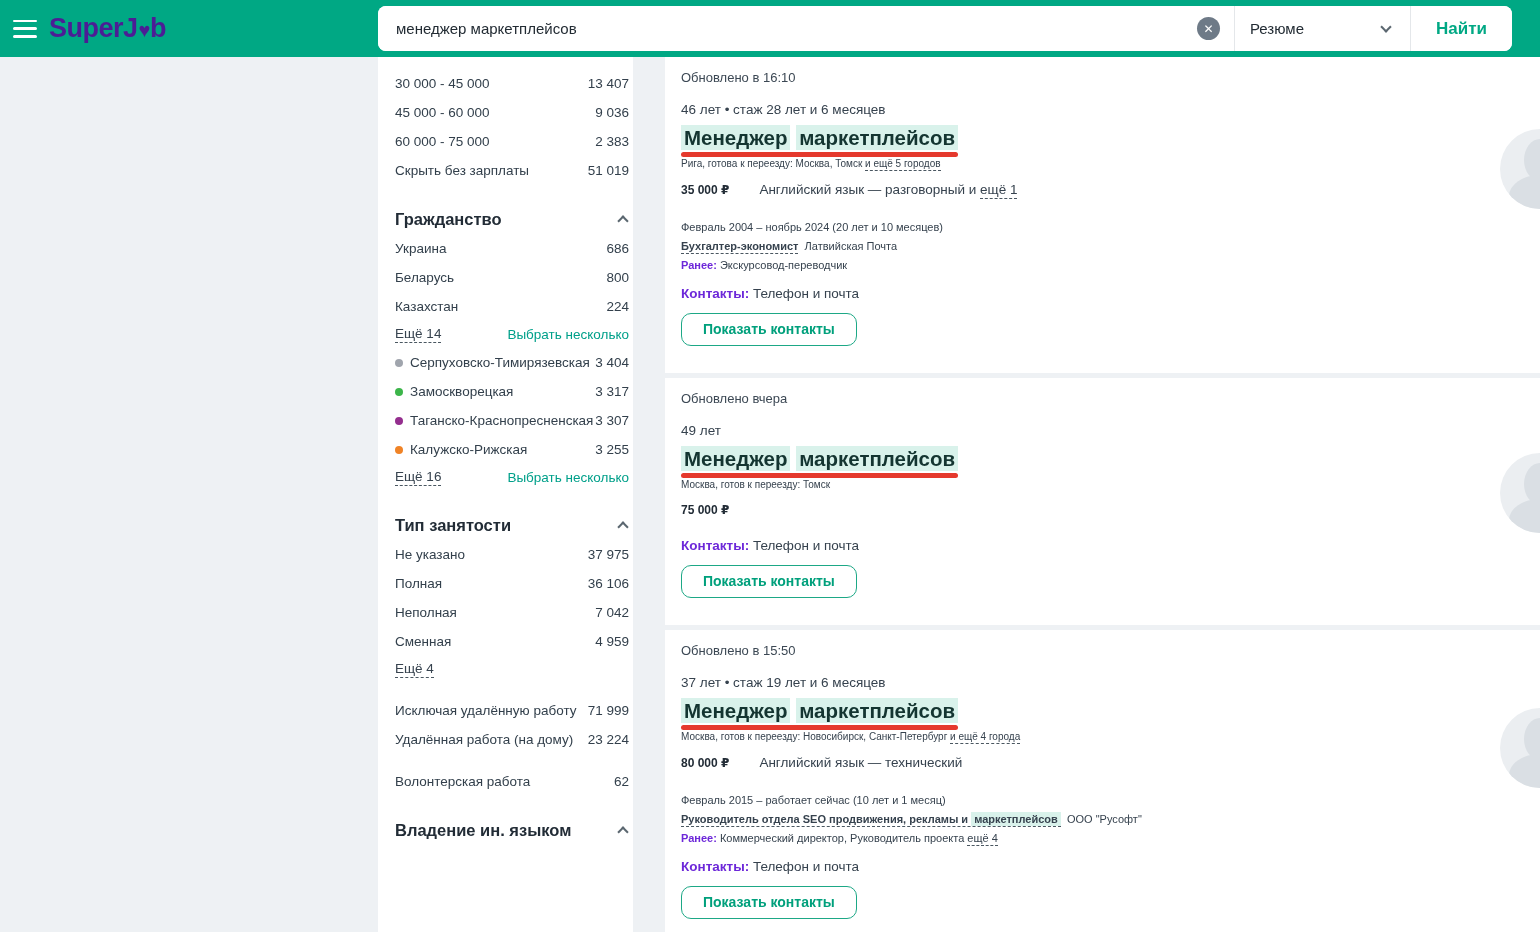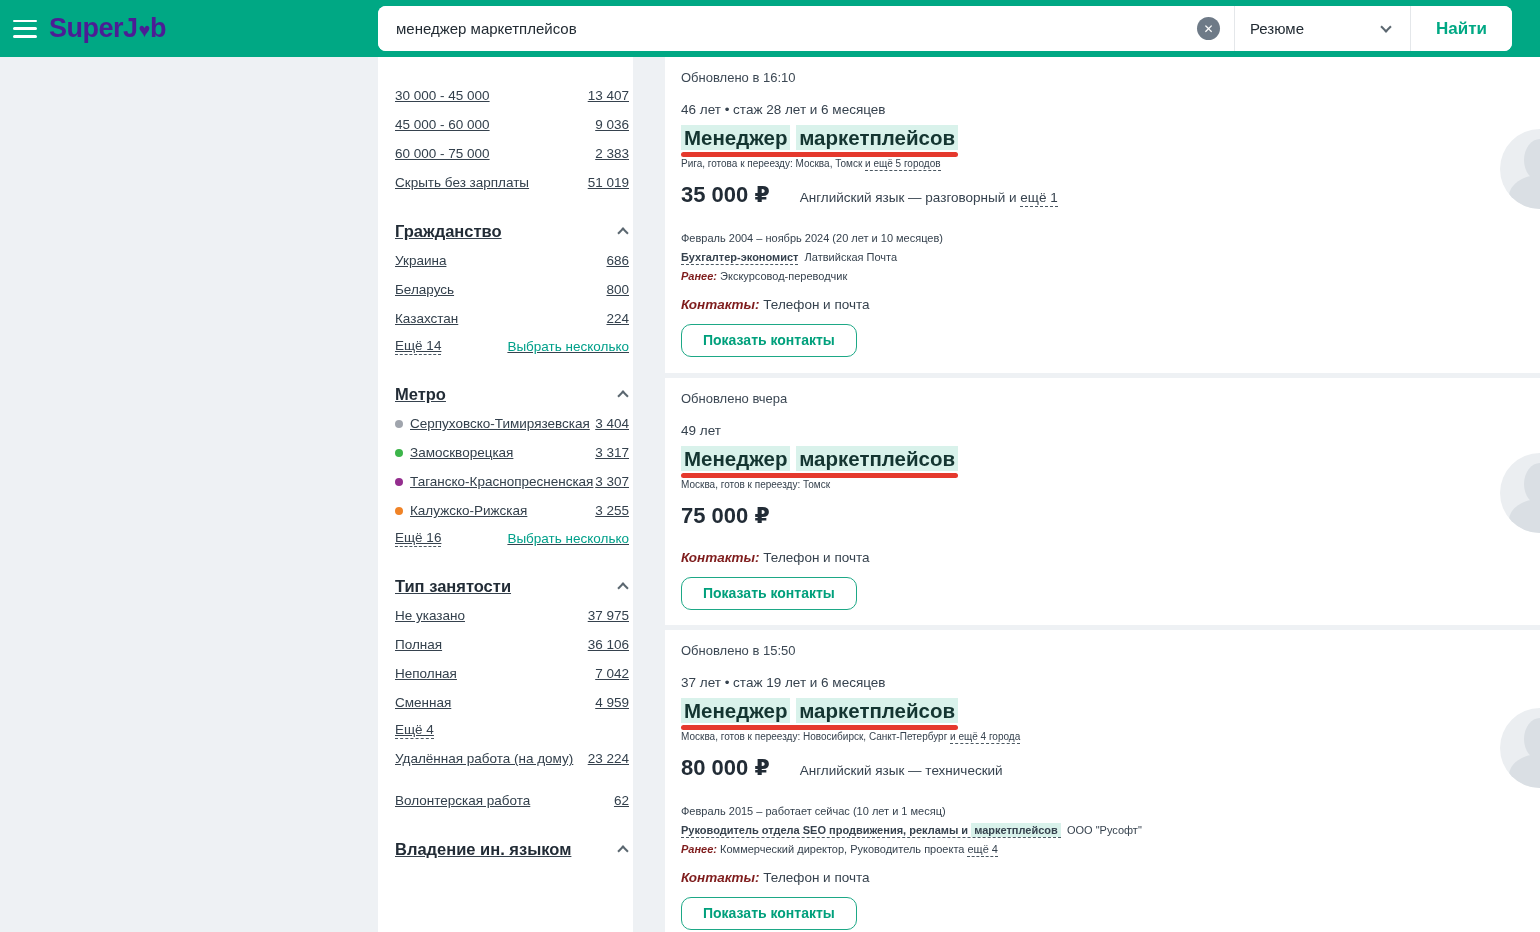--- a/index.html
+++ b/index.html
@@ -18,46 +18,46 @@
   .logo{color:#4c1d95;font-size:27px;font-weight:bold;margin-left:12px;letter-spacing:-0.5px;display:flex;align-items:center;cursor:pointer;}
   .logo .heart{font-size:20px;margin:4px 0 0 1px;}
   .searchbar{position:absolute;left:378px;top:6px;width:1134px;height:45px;background:#fff;border-radius:8px;display:flex;align-items:center;overflow:hidden;}
   .searchbar input{flex:1;border:none;outline:none;font:15px "Liberation Sans", sans-serif;color:#222b33;padding:0 12px 0 18px;height:100%;}
   .clear-btn{width:23px;height:23px;border-radius:50%;background:#6e7a87;color:#fff;font-size:12px;font-weight:bold;display:flex;align-items:center;justify-content:center;margin-right:14px;cursor:pointer;flex:0 0 auto;}
   .vdiv{width:1px;height:45px;background:#e4e7ea;flex:0 0 auto;}
   .type-select{width:175px;height:100%;display:flex;align-items:center;justify-content:space-between;padding:0 20px 0 15px;cursor:pointer;font-size:15px;color:#222b33;flex:0 0 auto;}
   .chev-down{width:8px;height:8px;border-right:2px solid #5b6770;border-bottom:2px solid #5b6770;transform:rotate(45deg);margin-top:-4px;}
   .find-btn{width:101px;height:100%;border:none;background:#fff;color:#00a884;font-size:17px;font-weight:bold;cursor:pointer;font-family:"Liberation Sans",sans-serif;flex:0 0 auto;}
   
-  .sidebar{position:absolute;left:378px;top:57px;width:255px;height:875px;background:#fff;padding:24px 4px 0 17px;text-decoration:underline;}
+  .sidebar{position:absolute;left:378px;top:57px;width:255px;height:875px;background:#fff;padding:12px 4px 0 17px;}
   .side-row{height:29px;display:flex;align-items:center;justify-content:space-between;font-size:13.5px;color:#33404c;cursor:pointer;}
   .side-row .cnt{color:#33404c;}
   .side-head{display:flex;align-items:center;justify-content:space-between;font-size:16.5px;font-weight:bold;color:#222c36;margin-top:19px;height:30px;cursor:pointer;gap:44px;}
   .chev-up{width:8px;height:8px;border-left:2px solid #5b6770;border-top:2px solid #5b6770;transform:rotate(45deg);margin:3px 2px 0 0;}
   .more-row{height:27px;display:flex;align-items:center;justify-content:space-between;font-size:13.5px;}
   .dashed{border-bottom:1px dashed #4a5761;padding-bottom:1px;cursor:pointer;}
   .teal-link{color:#00a08a;cursor:pointer;}
   .dot{display:inline-block;width:8px;height:8px;border-radius:50%;margin-right:7px;flex:0 0 auto;}
   .metro-label{display:flex;align-items:center;}
   .gap-sm{margin-top:13px;}
   
   .card{position:absolute;left:665px;width:933px;background:#fff;padding:11px 16px 0 16px;}
   .upd{font-size:13px;color:#3c4854;padding-top:2px;}
   .meta{font-size:13.5px;color:#36424e;margin-top:17px;}
   .title-wrap{display:inline-block;margin-top:9px;cursor:pointer;}
   .title-wrap h2{font-size:20.5px;font-weight:bold;color:#143531;line-height:24px;}
   .title-wrap .hl{background:#d9f2eb;padding:1px 3px;}
   .red-underline{height:4.5px;background:#e5392d;border-radius:3px;margin-top:2px;width:100%;}
   .loc{font-size:10px;margin-top:1px;}
   .salary-row{margin-top:13px;display:flex;align-items:baseline;}
-  .salary{font-size:22px;font-weight:bold;color:#222c36;}
+  .salary{font-size:12px;font-weight:bold;color:#222c36;}
   .lang{font-size:13.5px;margin-left:30px;}
   .exp{margin-top:21px;font-size:11px;line-height:19px;}
   .exp .pos{font-weight:bold;}
-  .exp b,.contacts b{color:#7f1d1d;font-style:italic;}
+  .exp b,.contacts b{color:#6d28d9;}
   .contacts{font-size:13.5px;margin-top:11px;}
   .show-btn{display:block;margin-top:12px;height:33px;padding:0 21px;border:1.5px solid #1da886;border-radius:10px;background:#fff;color:#00a07c;font-size:14px;font-weight:bold;cursor:pointer;font-family:"Liberation Sans",sans-serif;}
   .avatar{position:absolute;right:18px;width:80px;height:80px;border-radius:50%;background:#ebeef1;overflow:hidden;}
   .avatar::before{content:"";position:absolute;width:32px;height:42px;border-radius:50%;background:#dadfe4;left:24px;top:10px;}
   .avatar::after{content:"";position:absolute;width:62px;height:42px;border-radius:55% 55% 0 0;background:#dadfe4;left:9px;top:46px;}
   .star{position:absolute;font-size:27px;color:#51616e;line-height:26px;cursor:pointer;}
   .hl2{background:#d9f2eb;padding:1px 3px;}
 </style>
 </head>
 <body>
@@ -119,24 +119,20 @@
   </div>
   <div class="side-row">
     <span>Казахстан</span>
       <span class="cnt">224</span>
   </div>
   <div class="more-row">
     <span class="dashed">Ещё 14</span>
     <span class="teal-link">Выбрать несколько</span>
   </div>
 
-  <div class="side-head">
-    <span>Метро</span>
-      <span class="chev-up"></span>
-  </div>
   <div class="side-row">
     <span class="metro-label">
         <span class="dot" style="background:#a0a5ad"></span>
         <span>Серпуховско-Тимирязевская</span>
       </span>
     <span class="cnt">3 404</span>
   </div>
   <div class="side-row">
     <span class="metro-label">
         <span class="dot" style="background:#3cb54a"></span>
@@ -180,20 +176,24 @@
       <span class="cnt">7 042</span>
   </div>
   <div class="side-row">
     <span>Сменная</span>
       <span class="cnt">4 959</span>
   </div>
   <div class="more-row">
     <span class="dashed">Ещё 4</span>
   </div>
 
+  <div class="side-row gap-sm">
+    <span>Исключая удалённую работу</span>
+      <span class="cnt">71 999</span>
+  </div>
   <div class="side-row">
     <span>Удалённая работа (на дому)</span>
       <span class="cnt">23 224</span>
   </div>
 
   <div class="side-row gap-sm">
     <span>Волонтерская работа</span>
       <span class="cnt">62</span>
   </div>
 

